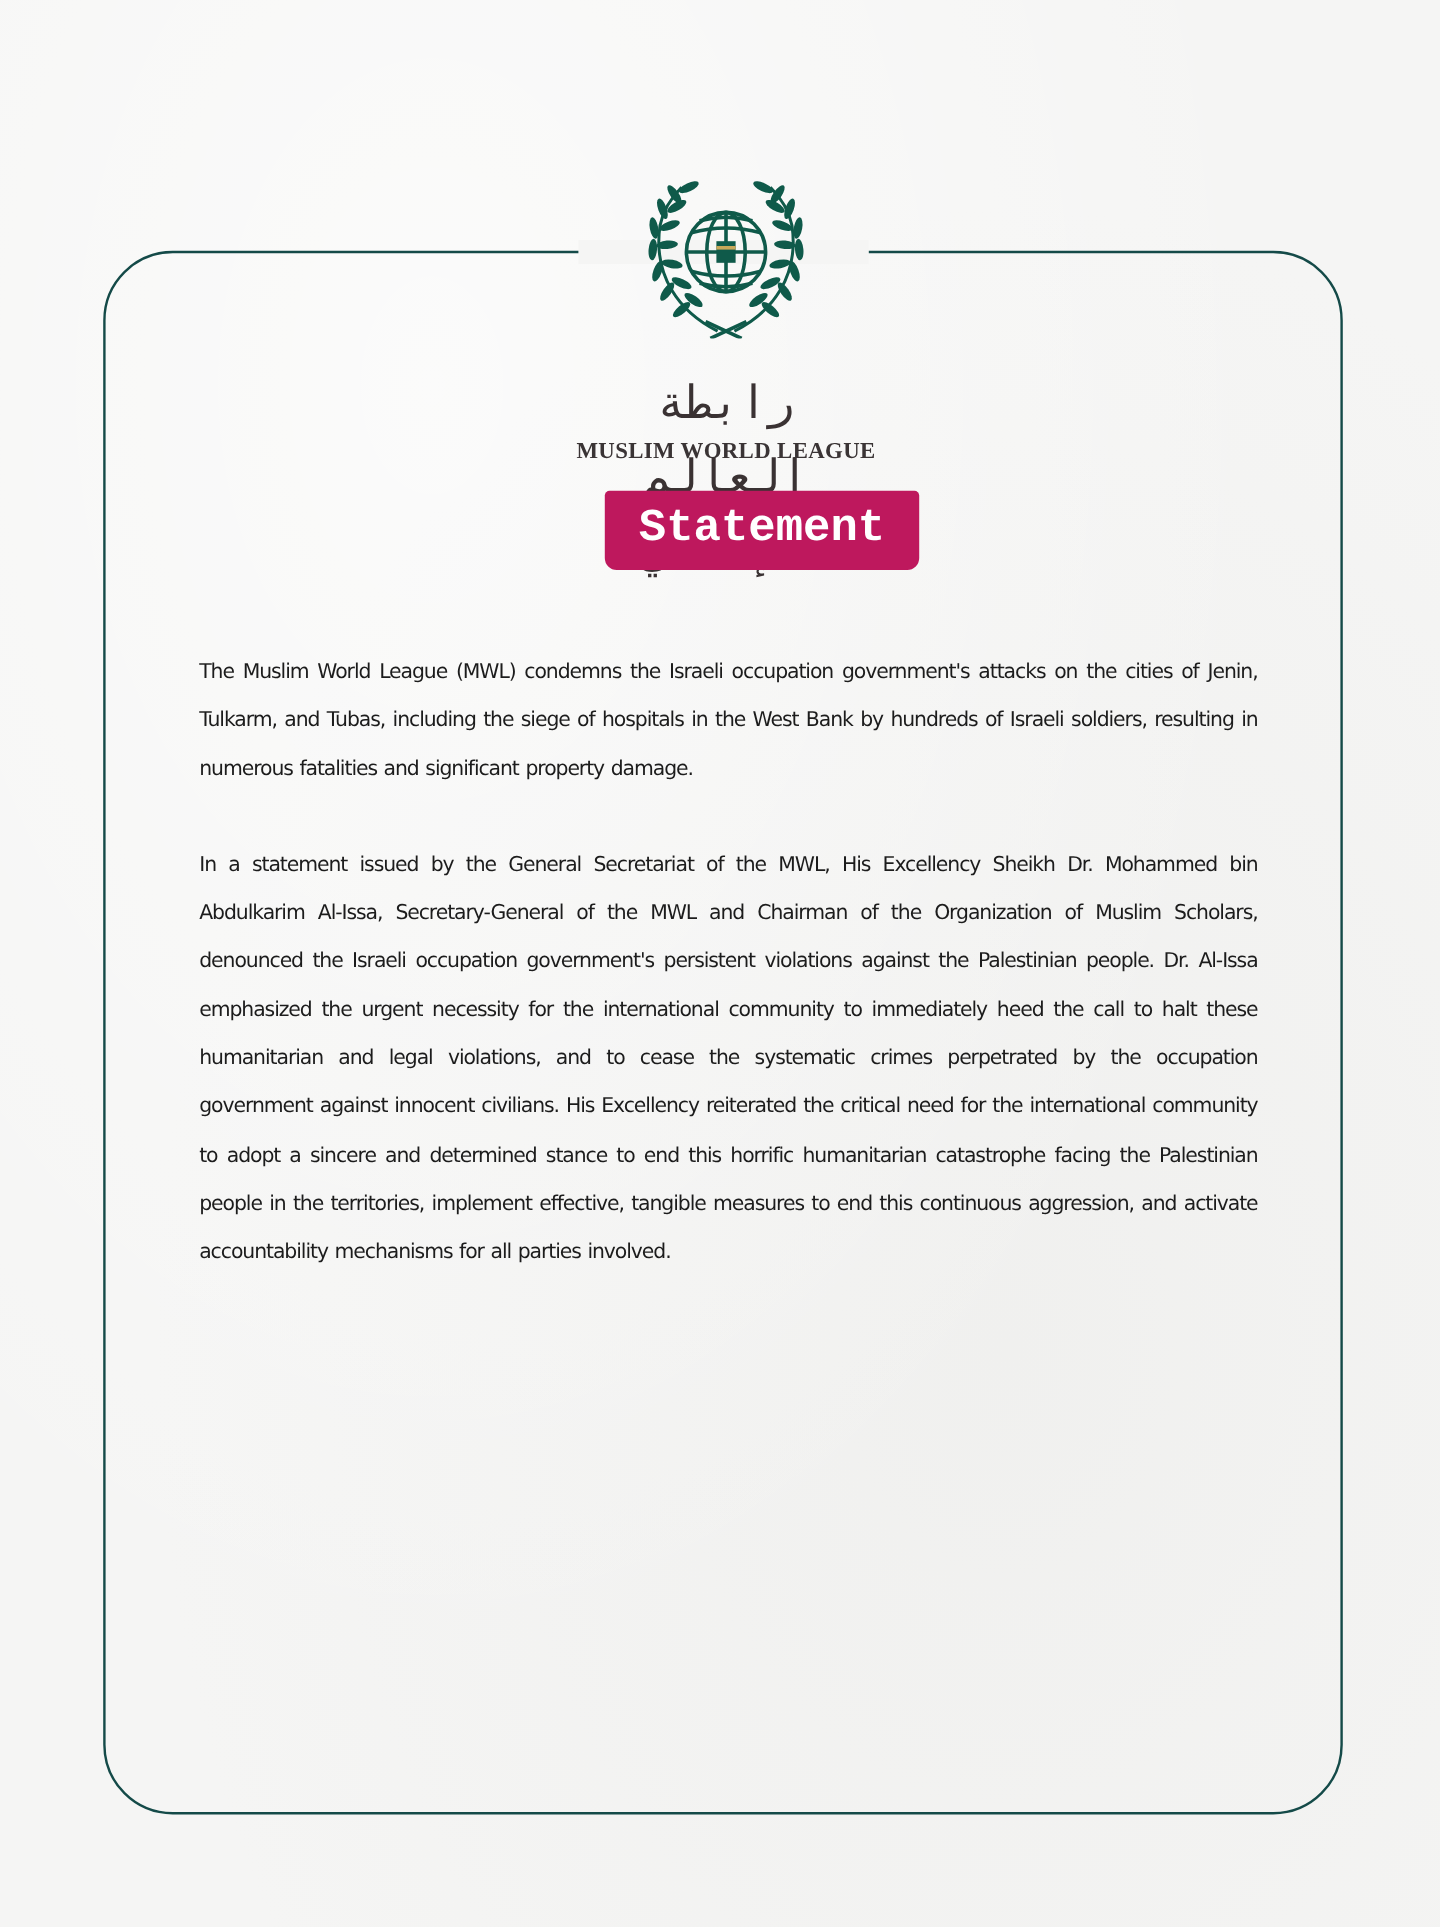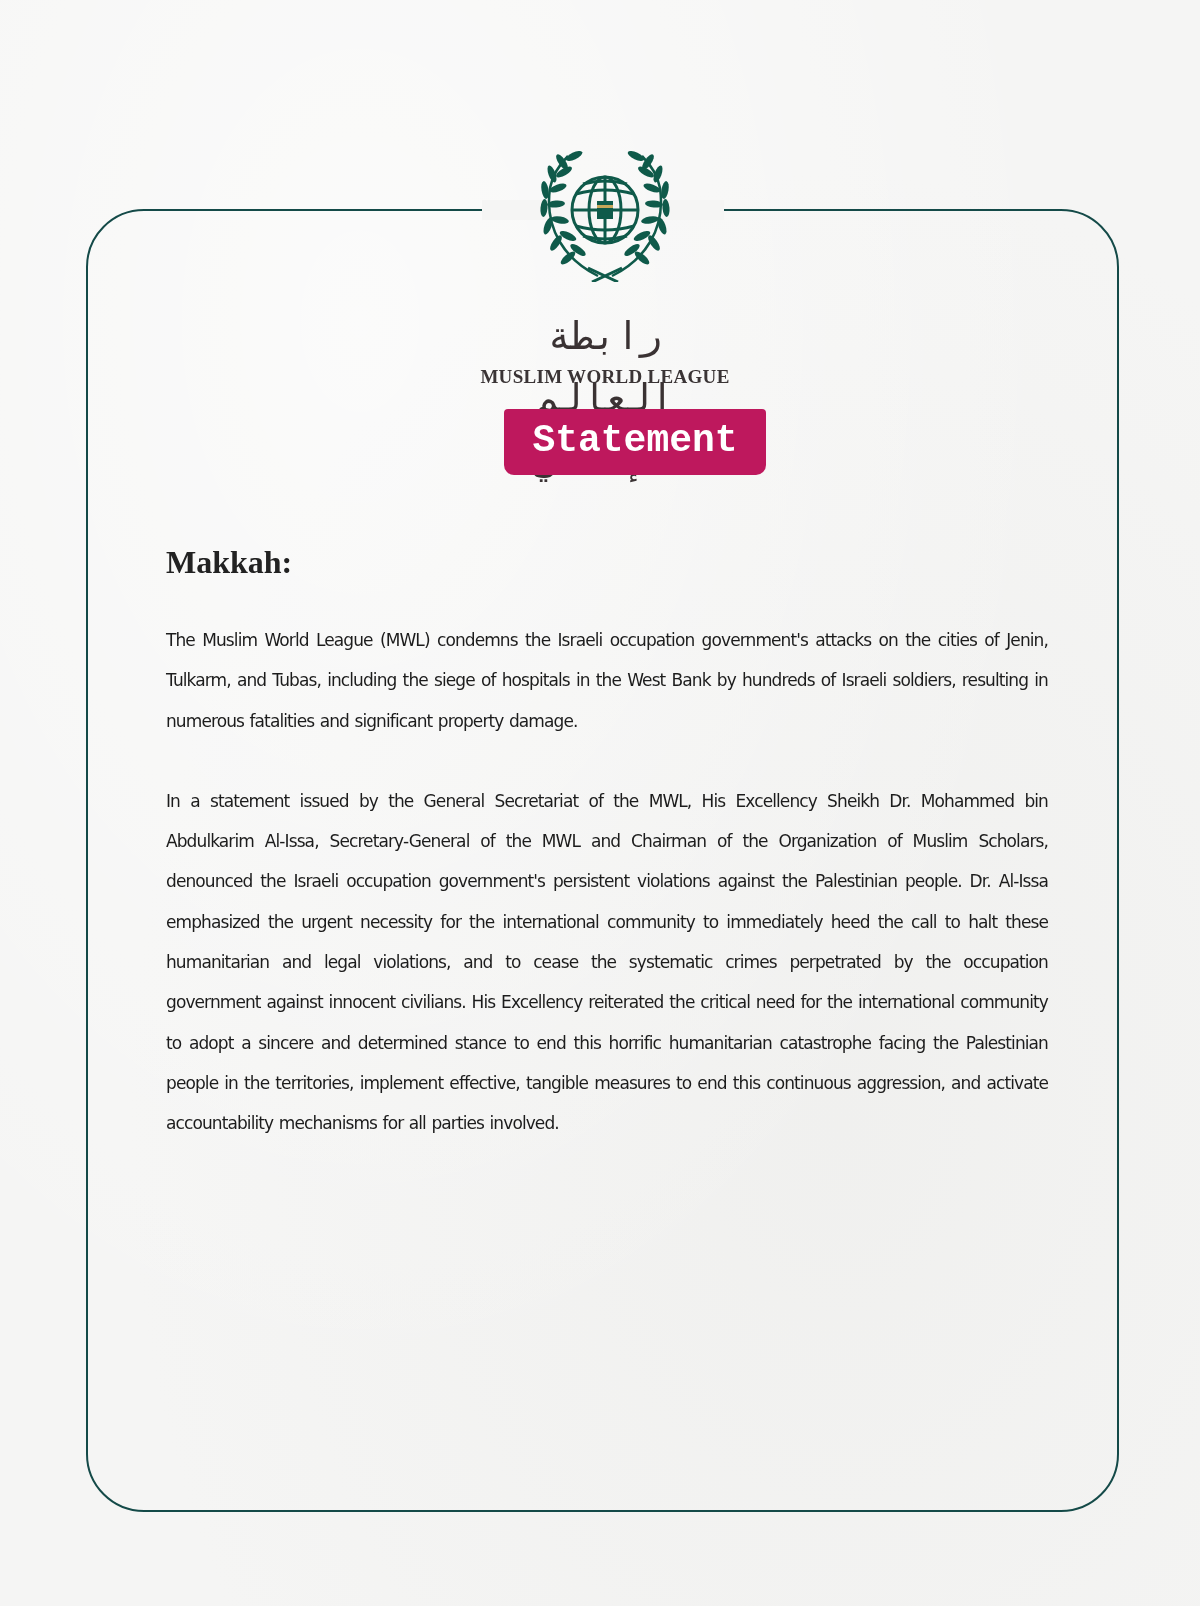--- a/index.html
+++ b/index.html
@@ -180,16 +180,15 @@
   </svg>
 </div>
 
 <div class="arabic-title">رابطة العالم الإسلامي</div>
 
 <div class="org-name">MUSLIM WORLD LEAGUE</div>
 
 <div class="badge">Statement</div>
 
 <div class="content">
-  <div class="location">Makkah:</div>
   <p class="para">The Muslim World League (MWL) condemns the Israeli occupation government's attacks on the cities of Jenin, Tulkarm, and Tubas, including the siege of hospitals in the West Bank by hundreds of Israeli soldiers, resulting in numerous fatalities and significant property damage.</p>
   <p class="para">In a statement issued by the General Secretariat of the MWL, His Excellency Sheikh Dr. Mohammed bin Abdulkarim Al-Issa, Secretary-General of the MWL and Chairman of the Organization of Muslim Scholars, denounced the Israeli occupation government's persistent violations against the Palestinian people. Dr. Al-Issa emphasized the urgent necessity for the international community to immediately heed the call to halt these humanitarian and legal violations, and to cease the systematic crimes perpetrated by the occupation government against innocent civilians. His Excellency reiterated the critical need for the international community to adopt a sincere and determined stance to end this horrific humanitarian catastrophe facing the Palestinian people in the territories, implement effective, tangible measures to end this continuous aggression, and activate accountability mechanisms for all parties involved.</p>
 </div>
 
 </body></html>

